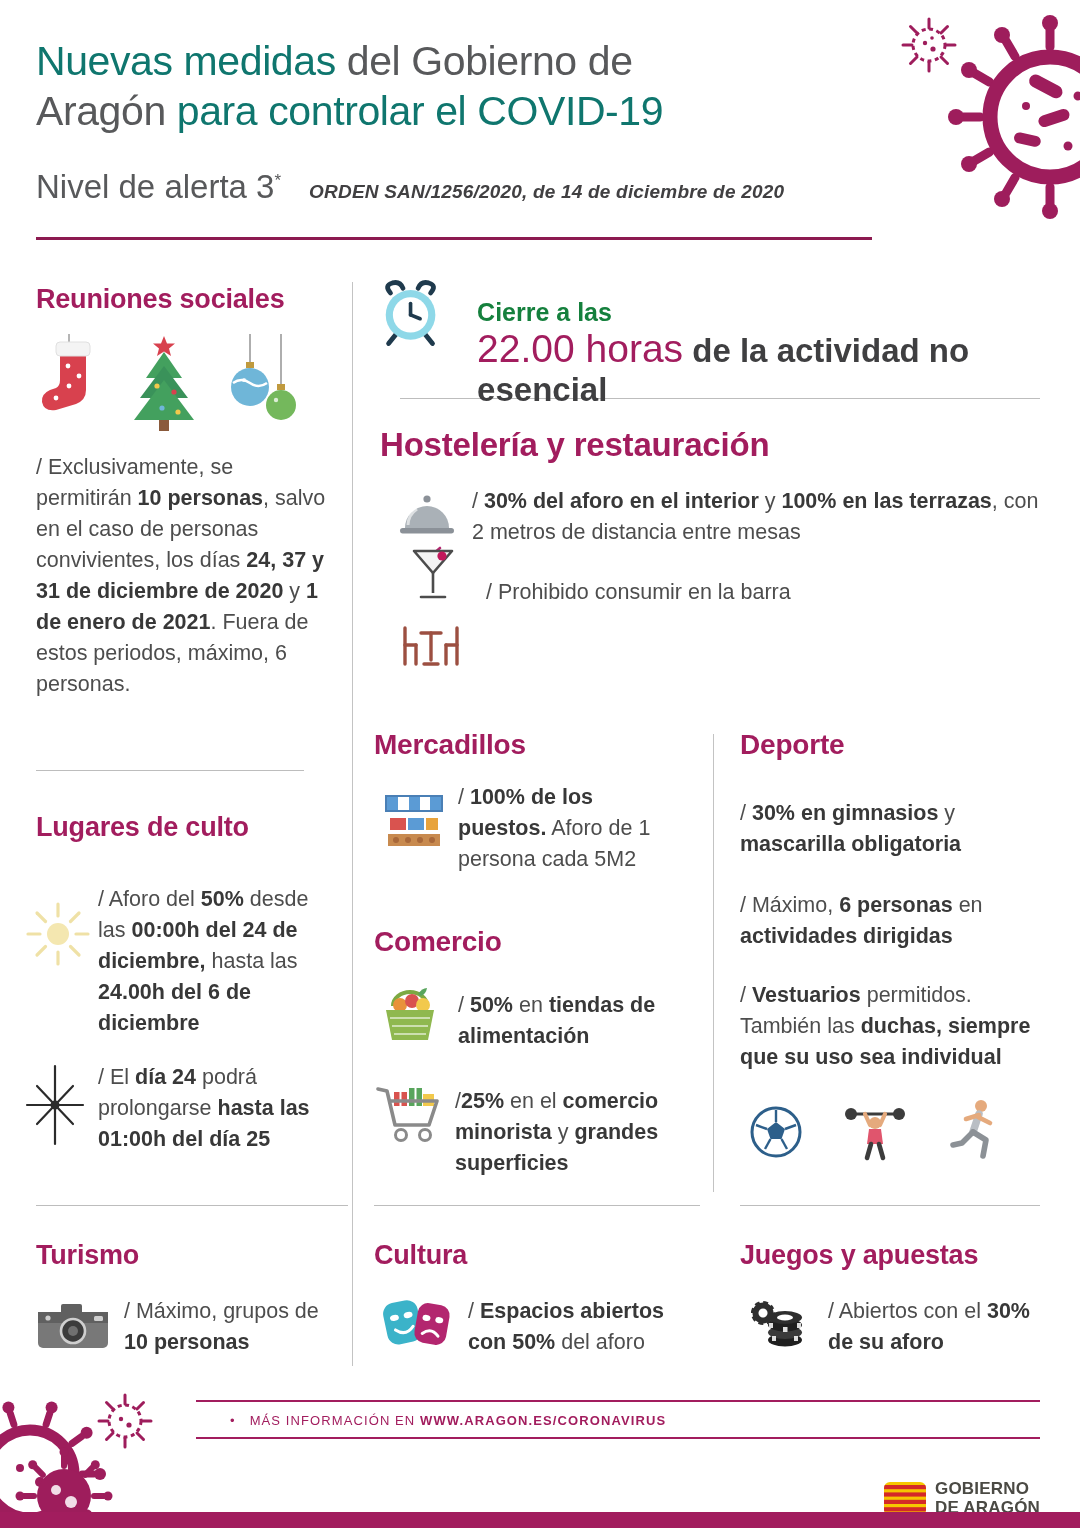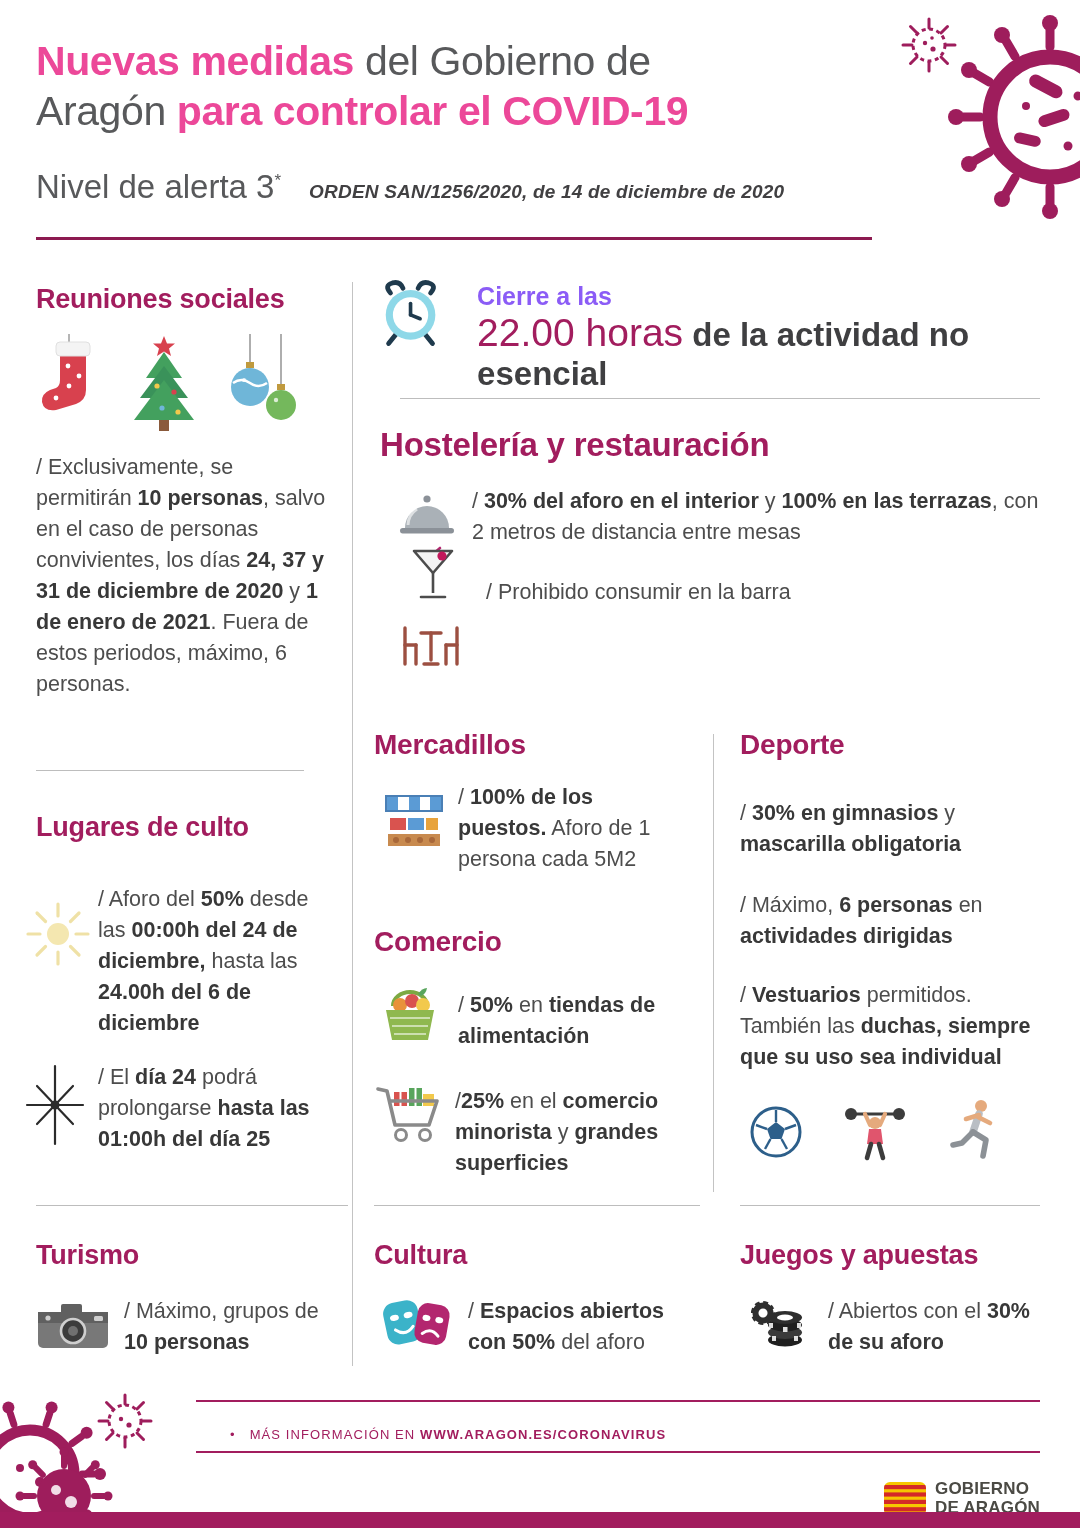--- a/index.html
+++ b/index.html
@@ -1,45 +1,45 @@
 <!DOCTYPE html>
 <html><head>
 <meta charset="utf-8">
 <style>
   * { margin:0; padding:0; box-sizing:border-box; }
   body { background:#ffffff; font-family:"Liberation Sans", sans-serif; }
   .page { position:relative; width:1080px; height:1528px; background:#ffffff; overflow:hidden; }
 
-  .accent { color:#ec4899; font-weight:700; }
+  .accent { color:#0f766e; font-weight:400; }
 
   .title { position:absolute; left:36px; top:36px; font-size:41px; line-height:50px;
            color:#58595b; font-weight:400; letter-spacing:-0.4px; }
   .alert-row { position:absolute; left:36px; top:168px; color:#58595b; font-size:33px; font-weight:400; }
   .alert-row sup { font-size:17px; color:#58595b; }
   .order { font-size:19px; font-style:italic; font-weight:700; color:#414042; margin-left:28px; letter-spacing:0.2px; }
   .header-rule { position:absolute; left:36px; top:237px; width:836px; height:3px; background:#8c1a50; }
 
   .h2 { position:absolute; font-size:27px; font-weight:700; color:#a21d5e; letter-spacing:-0.2px; }
   .txt { position:absolute; font-size:21.5px; line-height:31px; color:#4d4d4d; }
   .txt b { color:#383838; }
 
   .vdiv { position:absolute; width:1px; background:#c3c3c3; }
   .hdiv { position:absolute; height:1px; background:#bdbdbd; }
 
   .ico { position:absolute; }
   .xmas-row { position:absolute; left:36px; top:334px; display:flex; gap:20px; align-items:flex-start; }
 
   .curfew { position:absolute; left:380px; top:278px; display:flex; gap:36px; }
-  .curfew-l1 { font-size:25px; font-weight:700; color:#8b5cf6; margin-top:4px; }
+  .curfew-l1 { font-size:25px; font-weight:700; color:#15803d; margin-top:20px; }
   .curfew-time { font-size:39px; font-weight:400; color:#a21d5e; }
   .curfew-suffix { font-size:33px; font-weight:700; color:#3f3f41; }
 
   .footer-info { position:absolute; left:196px; top:1400px; width:844px;
                  border-top:2px solid #a21d5e; border-bottom:2px solid #a21d5e;
-                 padding:25px 0 9px 34px; color:#a21d5e; font-size:13px; letter-spacing:1.1px; }
+                 padding:11px 0 9px 34px; color:#a21d5e; font-size:13px; letter-spacing:1.1px; }
   .footer-info .fi-bullet { margin-right:14px; }
   .footer-info b { font-weight:700; }
 
   .logo { position:absolute; left:884px; top:1480px; display:flex; align-items:center; }
   .logo-text { margin-left:9px; font-size:17px; font-weight:700; color:#4b4a44; line-height:1.1; letter-spacing:0.2px; }
   .bottom-bar { position:absolute; left:0; top:1512px; width:1080px; height:16px; background:#a21d5e; }
 </style>
 </head>
 <body>
 

